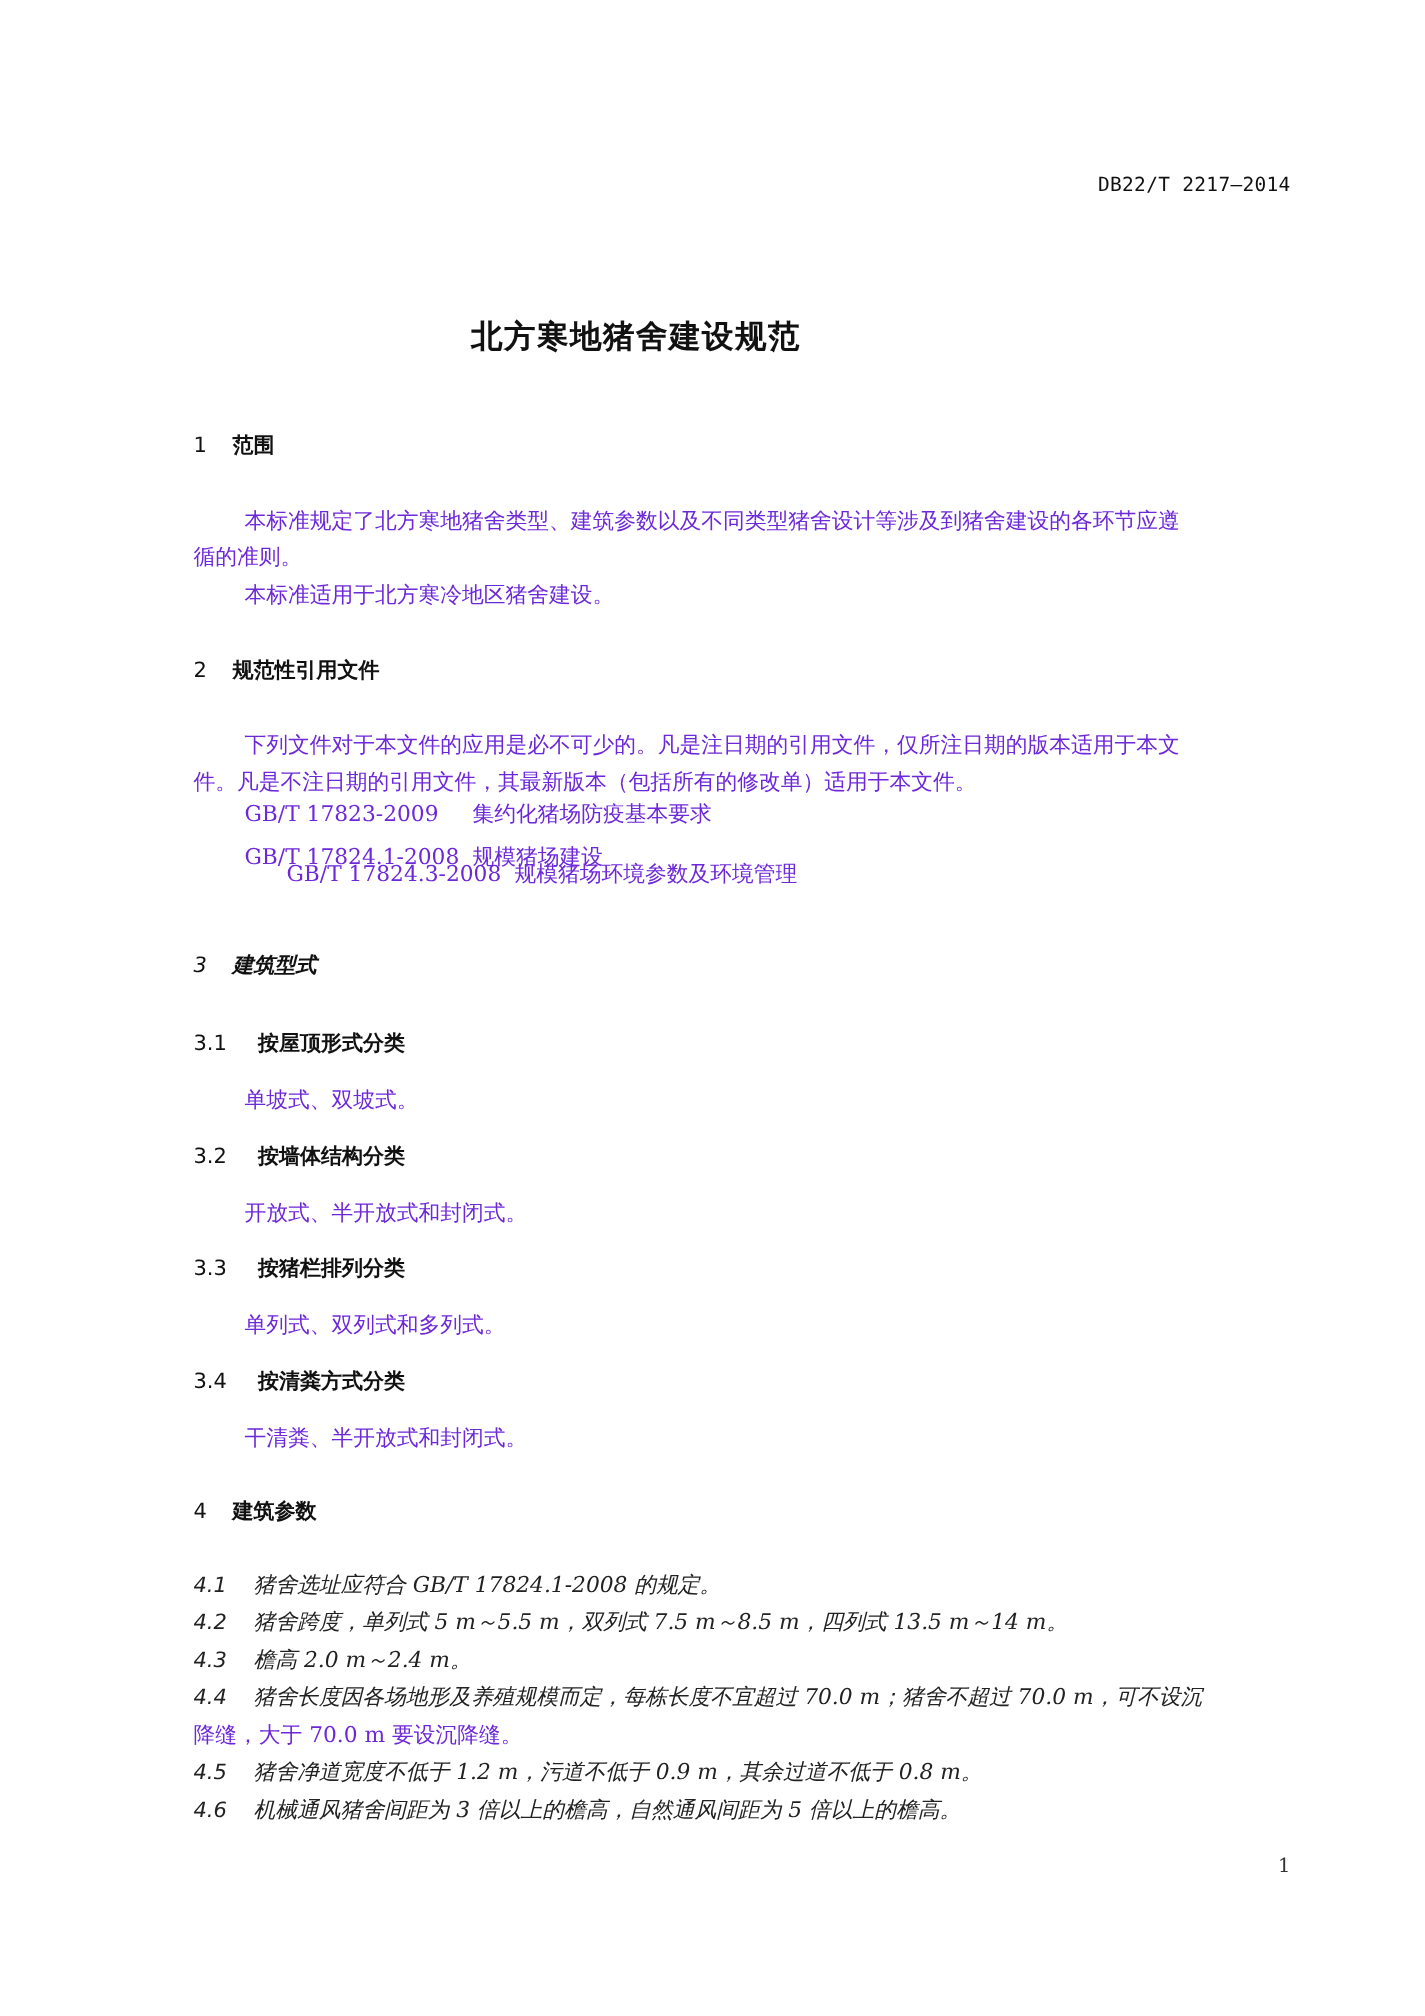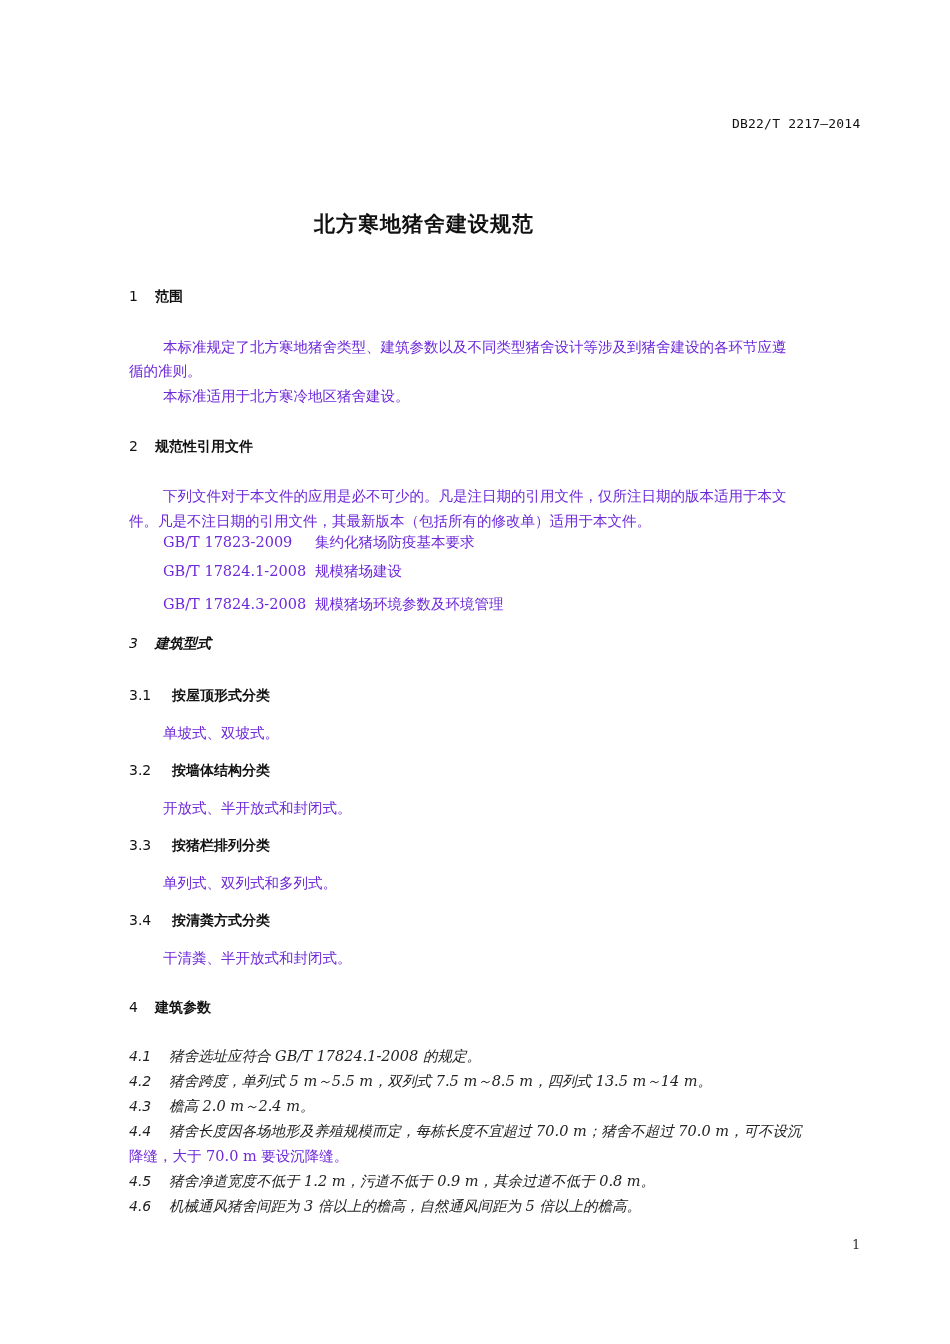--- a/index.html
+++ b/index.html
@@ -37,21 +37,21 @@
   <span class="num">2</span><span>规范性引用文件</span>
 </div>
 <div class="abs p ind" style="top:487px;">下列文件对于本文件的应用是必不可少的。凡是注日期的引用文件，仅所注日期的版本适用于本文</div>
 <div class="abs p nl" style="top:512px;">件。凡是不注日期的引用文件，其最新版本（包括所有的修改单）适用于本文件。</div>
 <div class="abs p ind ref" style="top:533px;">
   <span class="code">GB/T 17823-2009</span><span>集约化猪场防疫基本要求</span>
 </div>
 <div class="abs p ind ref" style="top:562px;">
   <span class="code">GB/T 17824.1-2008</span><span>规模猪场建设</span>
 </div>
-<div class="abs p ind ref" style="top:595px;">
+<div class="abs p ind ref" style="top:573px;margin-left:28px;">
   <span class="code">GB/T 17824.3-2008</span><span>规模猪场环境参数及环境管理</span>
 </div>
 
 <div class="abs h1" style="top:635px;font-style:italic;">
   <span class="num">3</span><span>建筑型式</span>
 </div>
 
 <div class="abs h2" style="top:687px;">
   <span class="num">3.1</span><span>按屋顶形式分类</span>
 </div>

